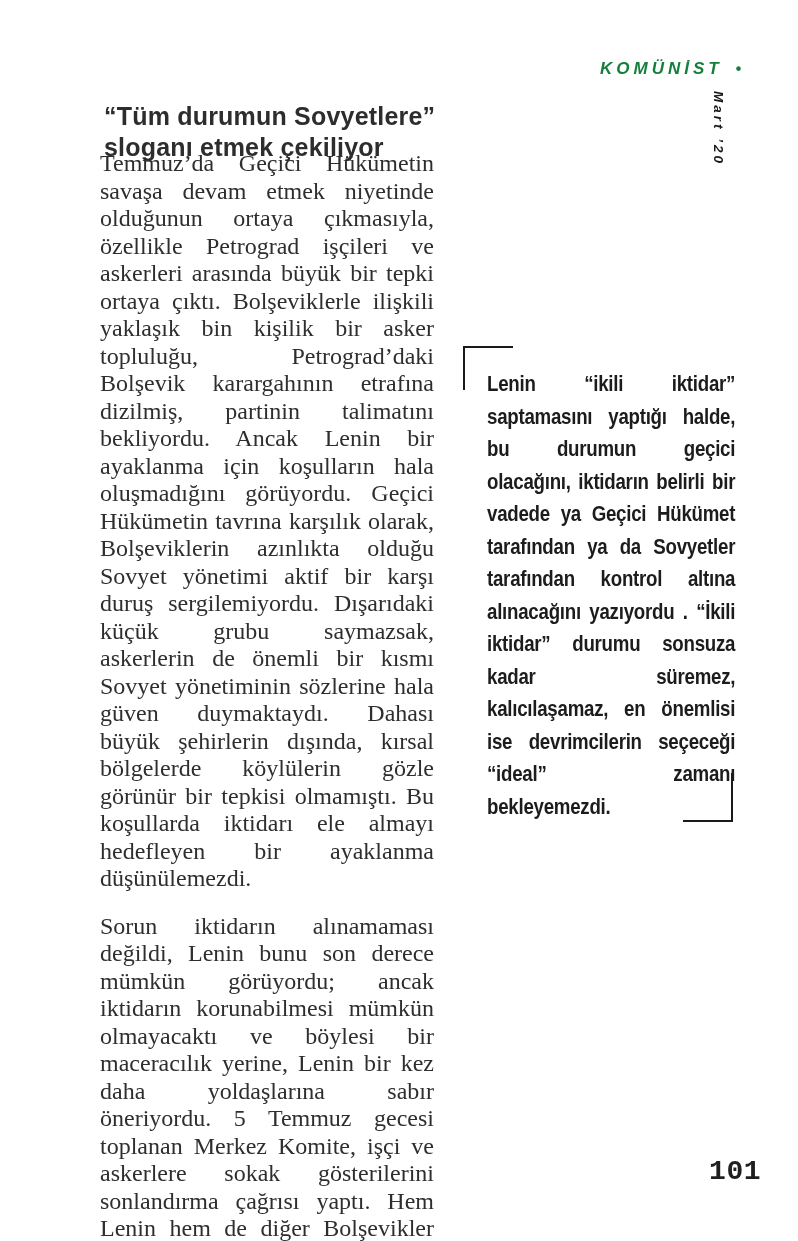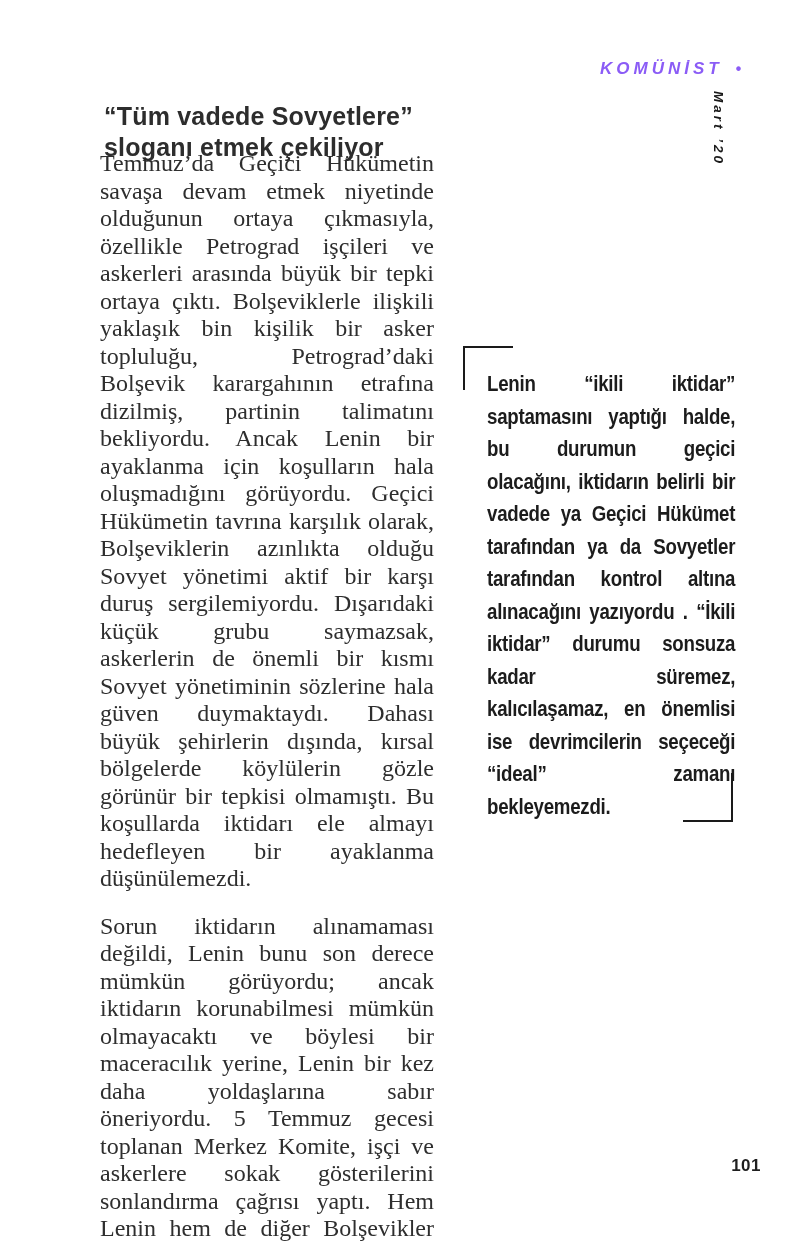--- a/index.html
+++ b/index.html
@@ -19,21 +19,21 @@
     position: absolute;
     top: 59px;
     left: 0;
     width: 741px;
     text-align: right;
     font-family: "Liberation Sans", sans-serif;
     font-weight: bold;
     font-style: italic;
     font-size: 17px;
     letter-spacing: 4px;
-    color: #8b5cf6;
+    color: #15803d;
     white-space: nowrap;
   }
   .masthead .bullet {
     letter-spacing: 0;
     margin-left: 4px;
     font-size: 16px;
   }
   .issue {
     position: absolute;
     top: 91px;
@@ -114,40 +114,40 @@
     border-right: 2px solid #1a1a1a;
   }
 
   
   .page-number {
     position: absolute;
     top: 1156px;
     left: 640px;
     width: 121px;
     text-align: right;
-    font-family: Liberation Sans, sans-serif;
+    font-family: Liberation Mono, monospace;
     font-weight: bold;
-    font-size: 17px;
+    font-size: 28px;
     letter-spacing: 0.5px;
     color: #1f1f1f;
   }
 </style>
 </head>
 <body>
 
 <div class="page">
 
   <div class="masthead">
     <span>KOMÜNİST</span>
     <span class="bullet">•</span>
   </div>
   <div class="issue">Mart ’20</div>
 
   <h1 class="title">
-    <div>“Tüm vadede Sovyetlere”</div>
+    <div>“Tüm durumun Sovyetlere”</div>
     <div>sloganı etmek çekiliyor</div>
   </h1>
 
   <div class="body-col">
       <p>Temmuz’da Geçici Hükümetin savaşa devam etmek niyetinde olduğunun ortaya çıkmasıyla, özellikle Petrograd işçileri ve askerleri arasında büyük bir tepki ortaya çıktı. Bolşeviklerle ilişkili yaklaşık bin kişilik bir asker topluluğu, Petrograd’daki Bolşevik karargahının etrafına dizilmiş, partinin talimatını bekliyordu. Ancak Lenin bir ayaklanma için koşulların hala oluşmadığını görüyordu. Geçici Hükümetin tavrına karşılık olarak, Bolşeviklerin azınlıkta olduğu Sovyet yönetimi aktif bir karşı duruş sergilemiyordu. Dışarıdaki küçük grubu saymazsak, askerlerin de önemli bir kısmı Sovyet yönetiminin sözlerine hala güven duymaktaydı. Dahası büyük şehirlerin dışında, kırsal bölgelerde köylülerin gözle görünür bir tepkisi olmamıştı. Bu koşullarda iktidarı ele almayı hedefleyen bir ayaklanma düşünülemezdi.</p>
       <p>Sorun iktidarın alınamaması değildi, Lenin bunu son derece mümkün görüyordu; ancak iktidarın korunabilmesi mümkün olmayacaktı ve böylesi bir maceracılık yerine, Lenin bir kez daha yoldaşlarına sabır öneriyordu. 5 Temmuz gecesi toplanan Merkez Komite, işçi ve askerlere sokak gösterilerini sonlandırma çağrısı yaptı. Hem Lenin hem de diğer Bolşevikler için hayli tatsız bir andı bu. Üstelik bu çağrı, Bolşeviklerin liberaller ve</p>
     </div>
 
   <div class="bracket-tl"></div>
   <div class="pullquote">

